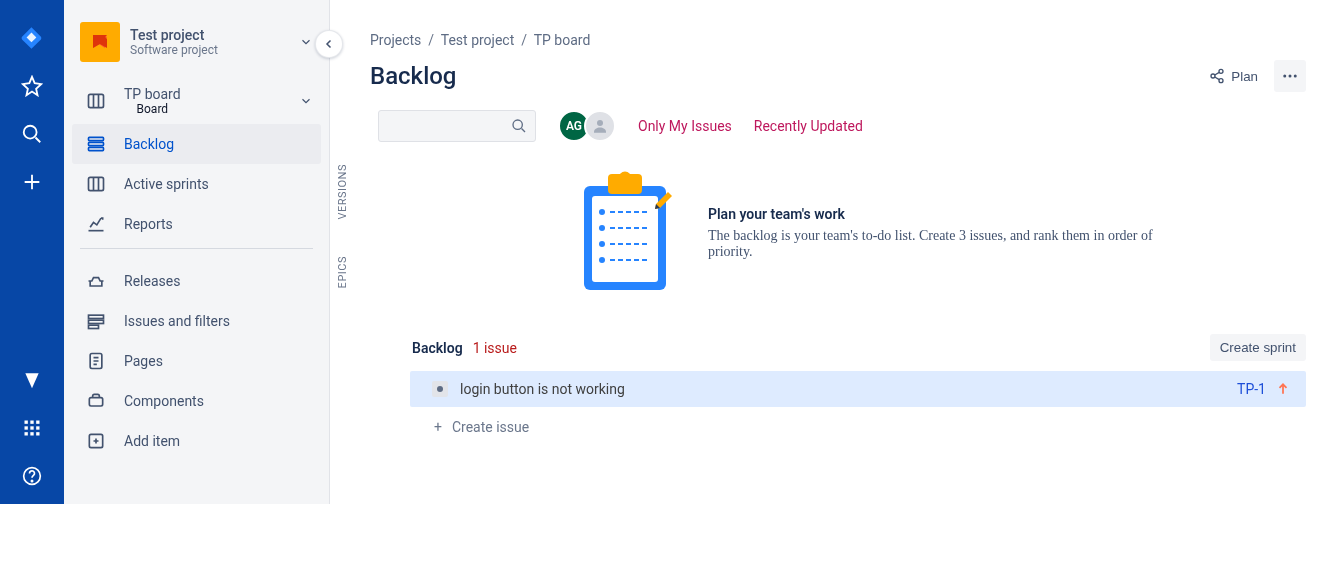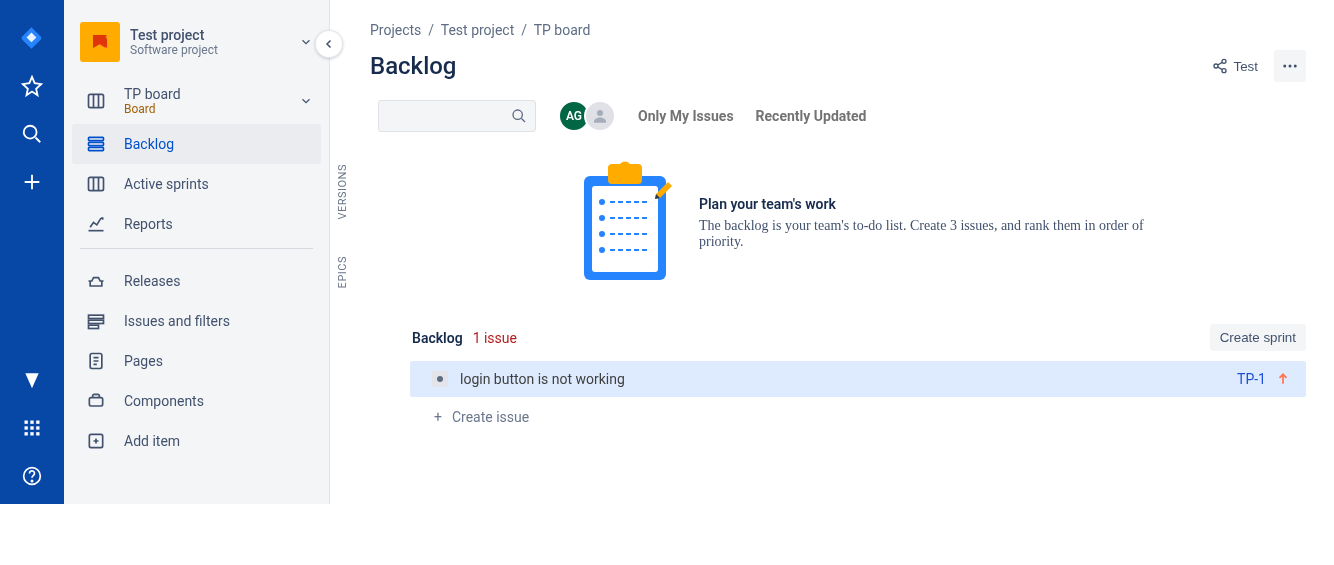--- a/index.html
+++ b/index.html
@@ -68,21 +68,21 @@
     cursor: pointer;
     position: relative;
   }
   .nav-item .nav-icon {
     width: 24px; height: 24px;
     display: flex; align-items: center; justify-content: center;
     margin-right: 16px;
     color: #42526e;
   }
   .nav-item.has-sub .nav-label-line { display:flex; flex-direction:column; }
-  .nav-item .nav-sub { font-size: 12px; color: #a16207; }
+  .nav-item .nav-sub { font-size: 12px; color: #0f172a; text-align: center; }
   .nav-item.selected {
     background: #ebecf0;
     border-radius: 3px;
     margin: 0 8px;
     padding-left: 12px;
   }
   .nav-item.selected .nav-icon { color: #0052cc; }
   .nav-item.selected span.nav-label { color: #0052cc; }
   .nav-chev {
     position: absolute; right: 16px; color: #42526e;
@@ -101,21 +101,21 @@
     z-index: 10;
   }
 
   
   .main {
     flex: 1;
     padding: 22px 28px 0 40px;
     position: relative;
     overflow: hidden;
   }
-  .breadcrumbs { color: #6b778c; font-size: 14px; margin-bottom: 12px; }
+  .breadcrumbs { color: #6b778c; font-size: 14px; margin-bottom: 12px; margin-top: 10px; }
   .breadcrumbs a { color: #5e6c84; text-decoration: none; }
   .page-header { display:flex; align-items:center; margin-bottom: 18px; }
   .page-title { font-size: 24px; font-weight: 500; color: #172b4d; flex:1; }
   .header-actions { display:flex; align-items:center; gap: 8px; }
   .share-btn { display:flex; align-items:center; gap:6px; color:#42526e; padding:6px 8px; background:transparent; border:none; }
   .more-btn { width:32px; height:32px; background:#f4f5f7; border-radius:3px; display:flex; align-items:center; justify-content:center; border:none; }
 
   .filters-row { display:flex; align-items:center; gap: 22px; margin-bottom: 10px; padding-left: 8px; }
   .search-box {
     width: 158px; height: 32px; background:#f4f5f7; border:1px solid #dfe1e6;
@@ -123,39 +123,39 @@
     color:#42526e;
   }
   .avatars { display:flex; align-items:center; }
   .avatar {
     width: 32px; height:32px; border-radius:50%; border:2px solid #fff;
     display:flex; align-items:center; justify-content:center;
     font-size:12px; color:#fff; font-weight:600;
   }
   .avatar.ag { background:#006644; }
   .avatar.anon { background:#dfe1e6; color:#a5adba; margin-left:-6px; }
-  .filter-link { color:#737373;font-weight:bold; }
+  .filter-link { color:#be185d; }
 
   .side-tabs {
     position:absolute;
     left: 6px;
     top: 164px;
     display:flex; flex-direction:column; gap: 36px;
     align-items:center;
   }
   .side-tab {
     writing-mode: vertical-rl;
     transform: rotate(180deg);
     font-size:11px; letter-spacing: 0.5px;
     color:#6b778c;
     cursor:pointer;
   }
 
   .hero {
-    display:flex; align-items:center; gap: 19px;
+    display:flex; align-items:center; gap: 28px;
     margin: 26px 0 36px 200px;
   }
   .hero-text .h1 { font-weight:600; margin-bottom:6px; }
   .hero-text .p { color:#42526e; max-width: 480px; font-size: 14px; font-family: Liberation Serif, serif; }
 
   .section-header {
     display:flex; align-items:center; padding: 0 0 10px 42px;
   }
   .section-header .title { font-weight:600; margin-right: 10px; }
   .section-header .count { color:#b91c1c; }
@@ -392,21 +392,21 @@
       <div class="header-actions">
         <button class="share-btn">
           <span>
             <svg width="16" height="16" viewBox="0 0 24 24" fill="none" stroke="#42526e" stroke-width="2">
                 <circle cx="18" cy="5" r="3"></circle>
                 <circle cx="6" cy="12" r="3"></circle>
                 <circle cx="18" cy="19" r="3"></circle>
                 <path d="M8.6 10.5l6.8-4M8.6 13.5l6.8 4"></path>
               </svg>
           </span>
-          <span>Test</span>
+          <span>Plan</span>
         </button>
         <button class="more-btn">
           <span>
             <svg width="18" height="18" viewBox="0 0 24 24" fill="#42526e">
                 <circle cx="5" cy="12" r="2"></circle>
                 <circle cx="12" cy="12" r="2"></circle>
                 <circle cx="19" cy="12" r="2"></circle>
               </svg>
           </span>
         </button>

